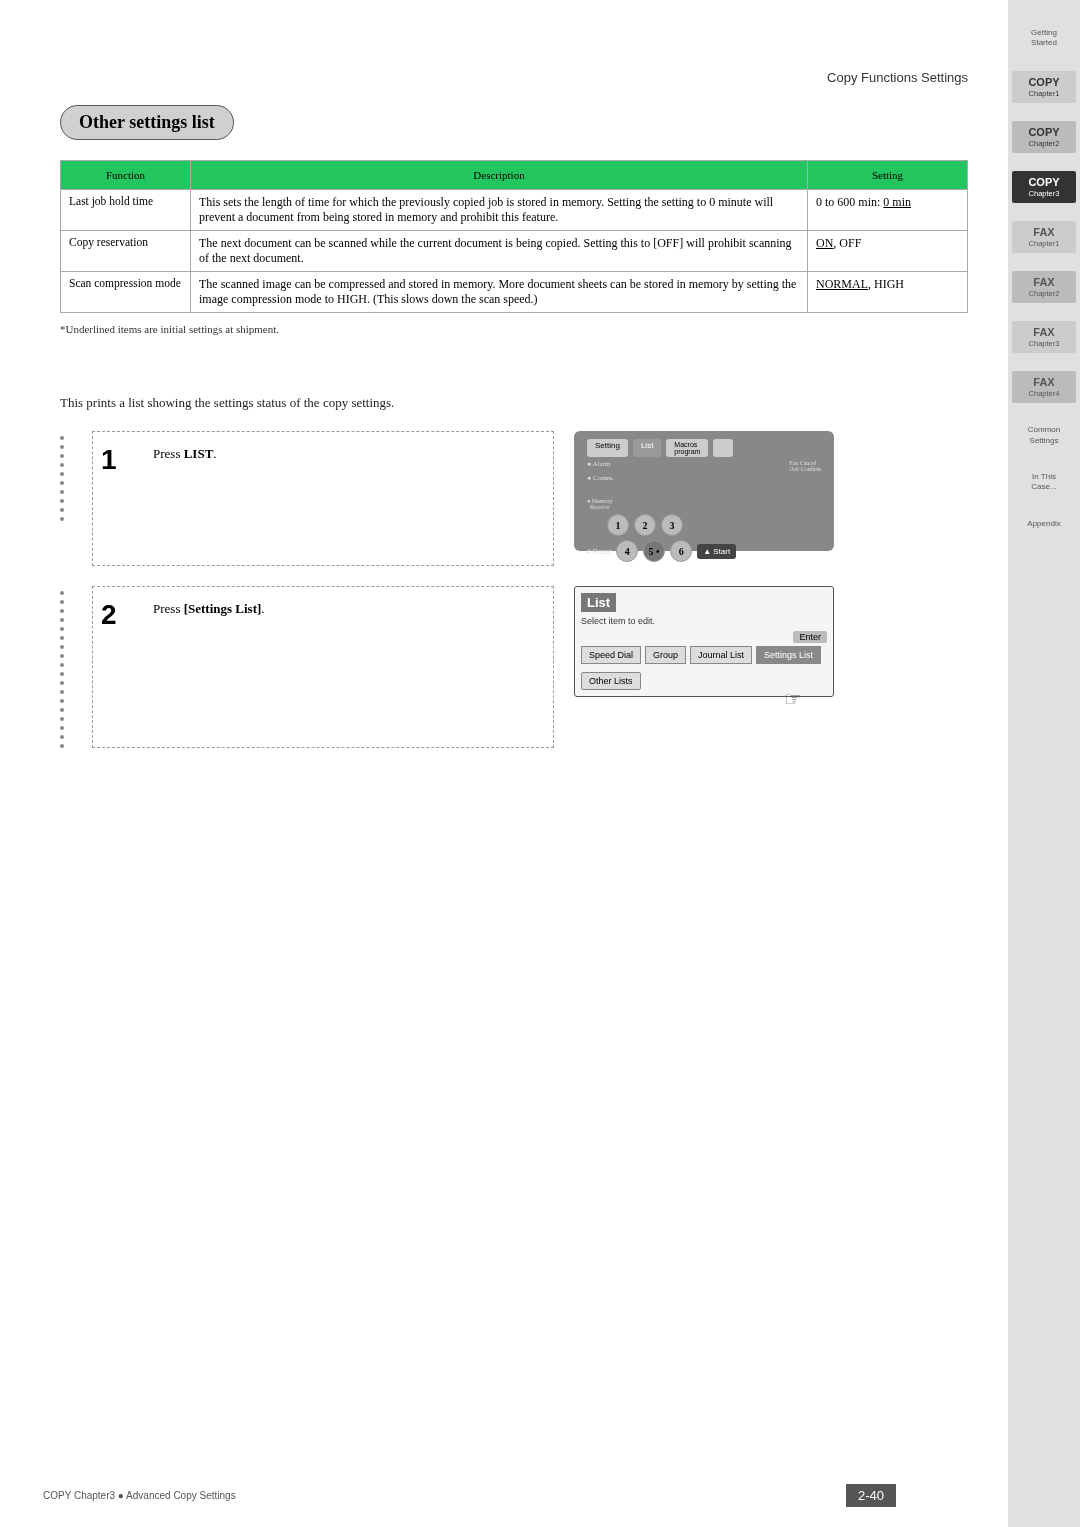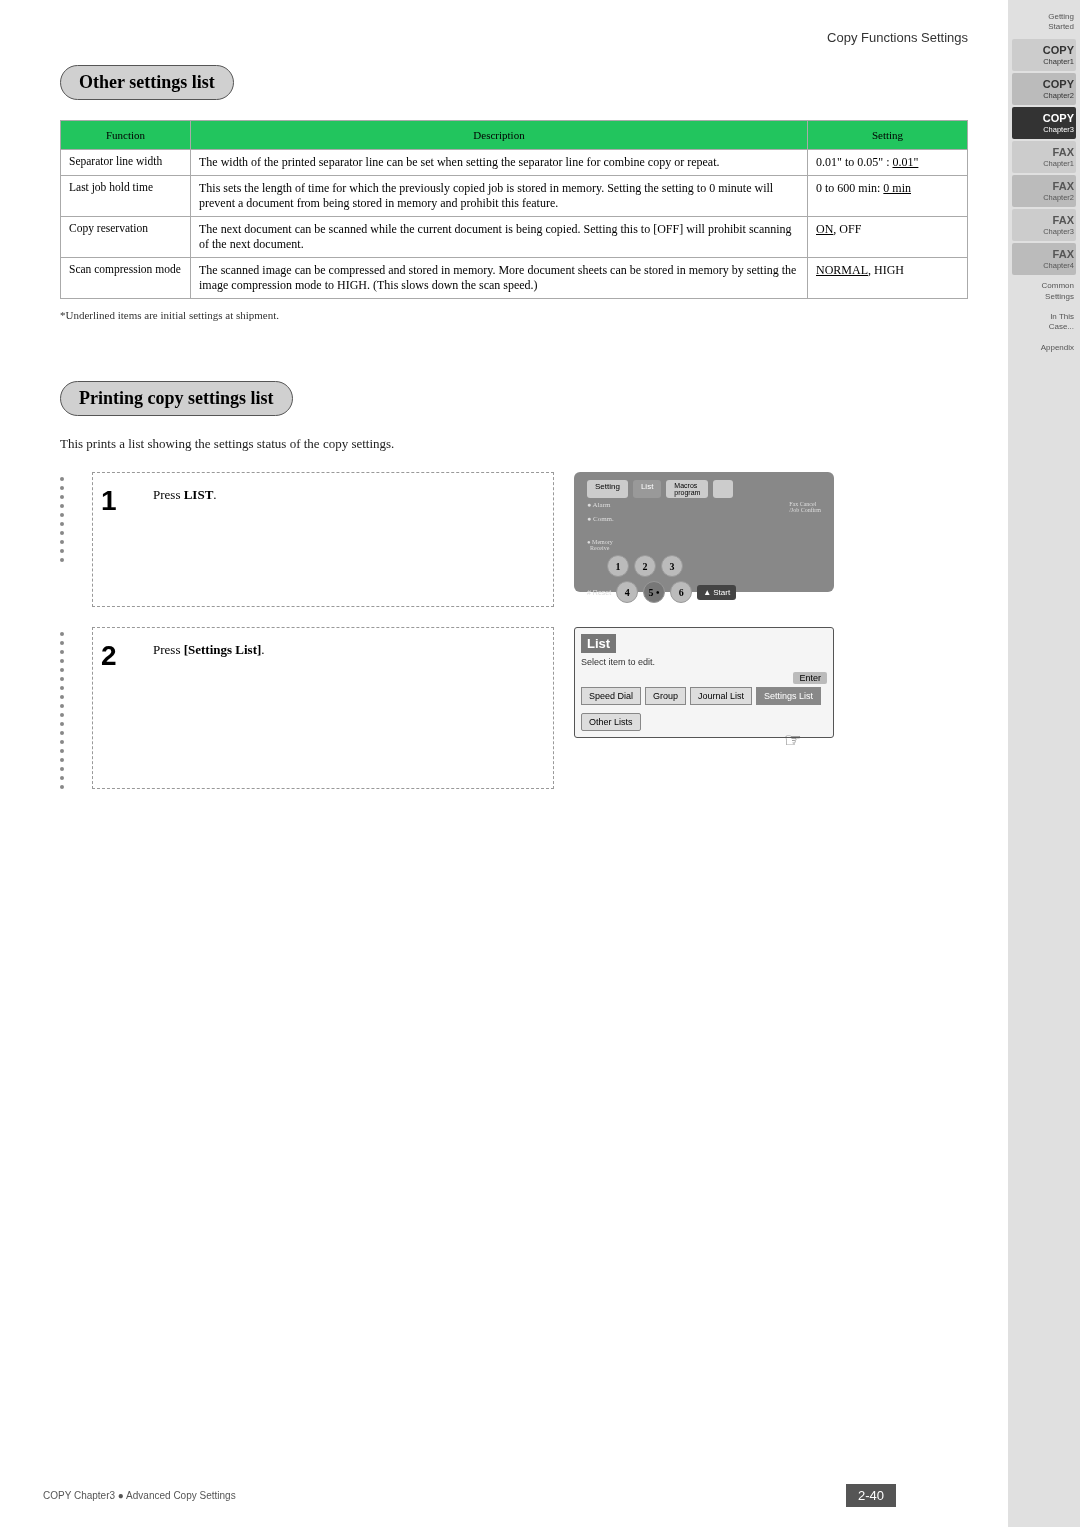--- a/index.html
+++ b/index.html
@@ -27,27 +27,28 @@
       background: #e0e0e0;
       display: flex;
       flex-direction: column;
       align-items: center;
       padding-top: 8px;
       gap: 2px;
     }
 
     .sidebar-item {
       width: 64px;
-      text-align: right;
+      text-align: center;
       padding: 4px 2px;
       font-size: 9px;
       font-family: Arial, sans-serif;
       color: #555;
       line-height: 1.3;
       border-radius: 2px;
+      margin-top: 16px;
     }
 
     .sidebar-item.copy-active {
       background: #333;
       color: #fff;
     }
 
     .sidebar-item .chapter-label {
       font-size: 7.5px;
       display: block;
@@ -59,20 +60,21 @@
       display: block;
     }
 
     
     .page-header {
       text-align: right;
       font-size: 13px;
       color: #333;
       margin-bottom: 20px;
       font-family: Arial, sans-serif;
+      margin-top: 40px;
     }
 
     
     .section-heading {
       background: #d0d0d0;
       border: 1.5px solid #555;
       border-radius: 18px;
       padding: 6px 18px;
       font-size: 18px;
       font-weight: bold;
@@ -330,25 +332,20 @@
 
     <table class="settings-table">
       <thead>
         <tr>
           <th>Function</th>
           <th>Description</th>
           <th>Setting</th>
         </tr>
       </thead>
       <tbody>
-        <tr>
-          <td>Separator line width</td>
-          <td>The width of the printed separator line can be set when setting the separator line for combine copy or repeat.</td>
-          <td>0.01" to 0.05" : <span class="underline-text">0.01"</span></td>
-        </tr>
         <tr>
           <td>Last job hold time</td>
           <td>This sets the length of time for which the previously copied job is stored in memory. Setting the setting to 0 minute will prevent a document from being stored in memory and prohibit this feature.</td>
           <td>0 to 600 min: <span class="underline-text">0 min</span></td>
         </tr>
         <tr>
           <td>Copy reservation</td>
           <td>The next document can be scanned while the current document is being copied. Setting this to [OFF] will prohibit scanning of the next document.</td>
           <td><span class="underline-text">ON</span>, OFF</td>
         </tr>
@@ -357,21 +354,20 @@
           <td>The scanned image can be compressed and stored in memory. More document sheets can be stored in memory by setting the image compression mode to HIGH. (This slows down the scan speed.)</td>
           <td><span class="underline-text">NORMAL</span>, HIGH</td>
         </tr>
       </tbody>
     </table>
 
     <p class="footnote">*Underlined items are initial settings at shipment.</p>
   </div>
 
   <div class="second-section">
-    <div class="section-heading">Printing copy settings list</div>
     <p class="intro-text">This prints a list showing the settings status of the copy settings.</p>
 
     
     <div style="display:flex; gap:20px; margin-bottom:20px; position:relative;">
 
       <div style="display:flex; flex-direction:column; gap:5px; padding-top:5px; width:12px;">
         <div class="dot"></div>
         <div class="dot"></div>
         <div class="dot"></div>
         <div class="dot"></div>

